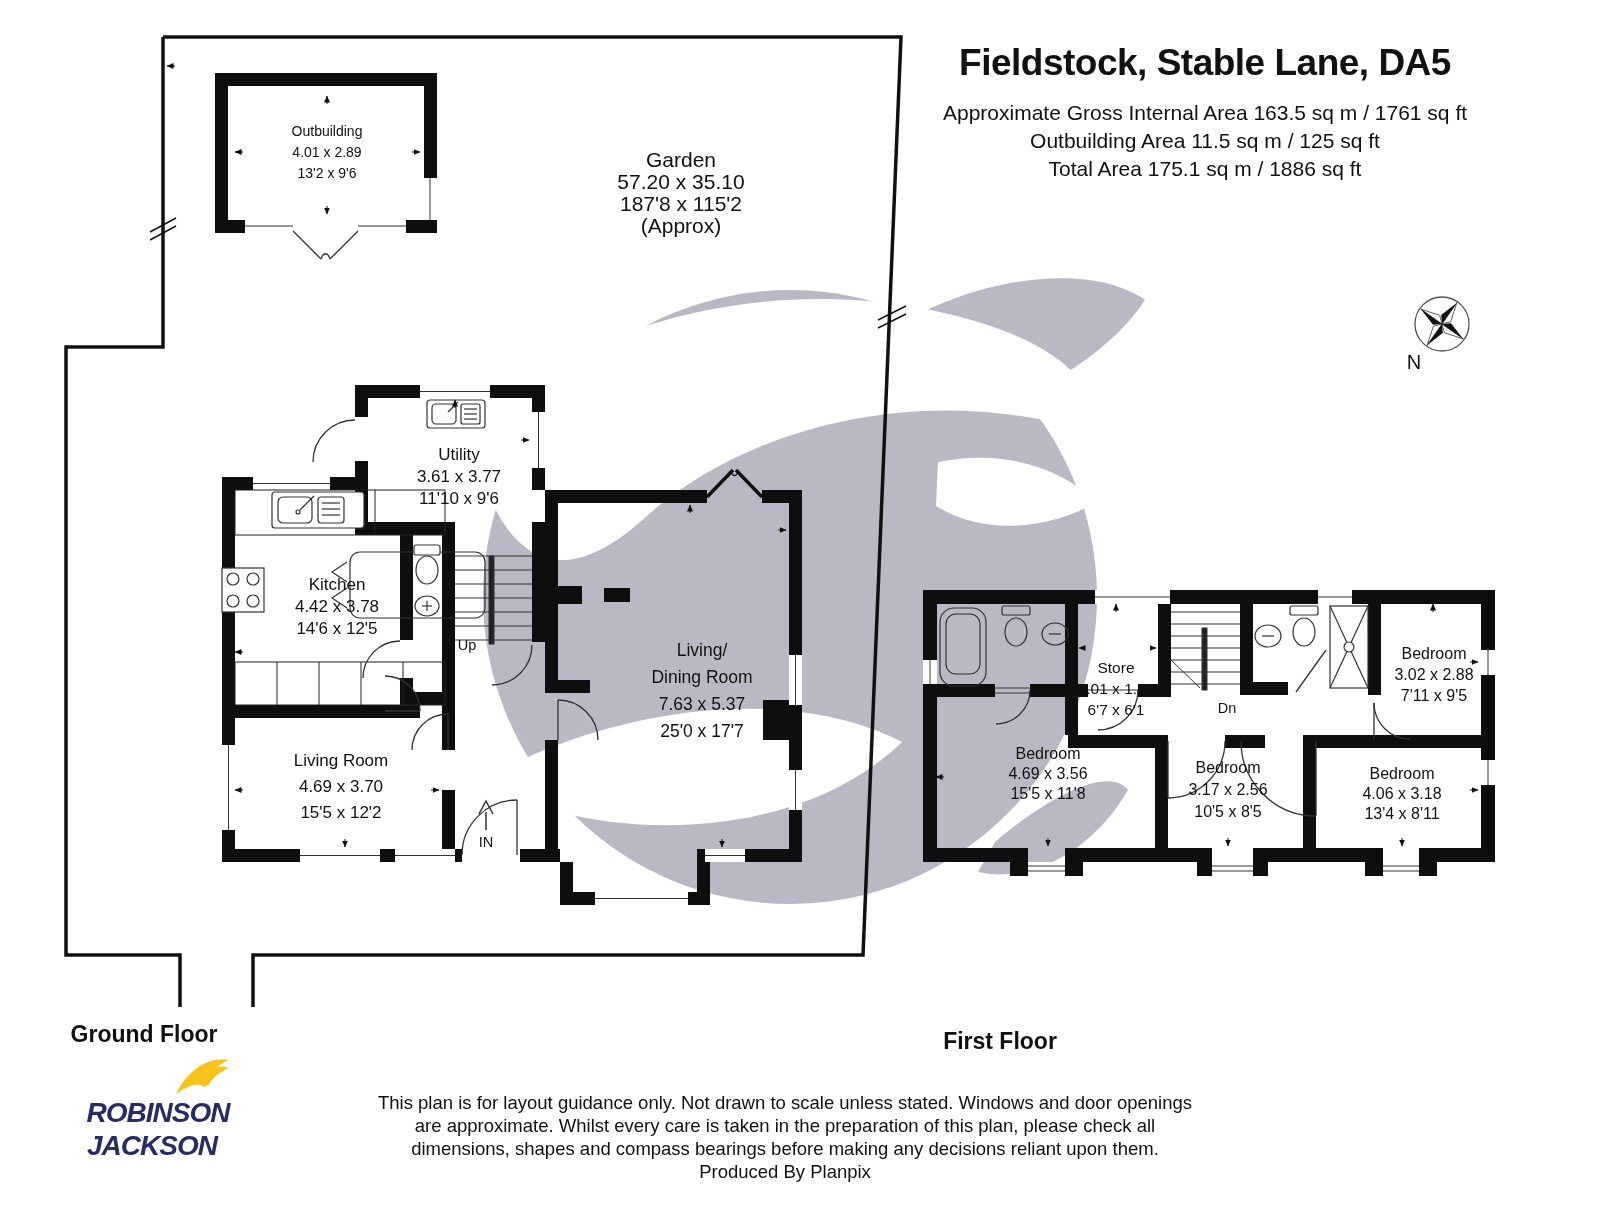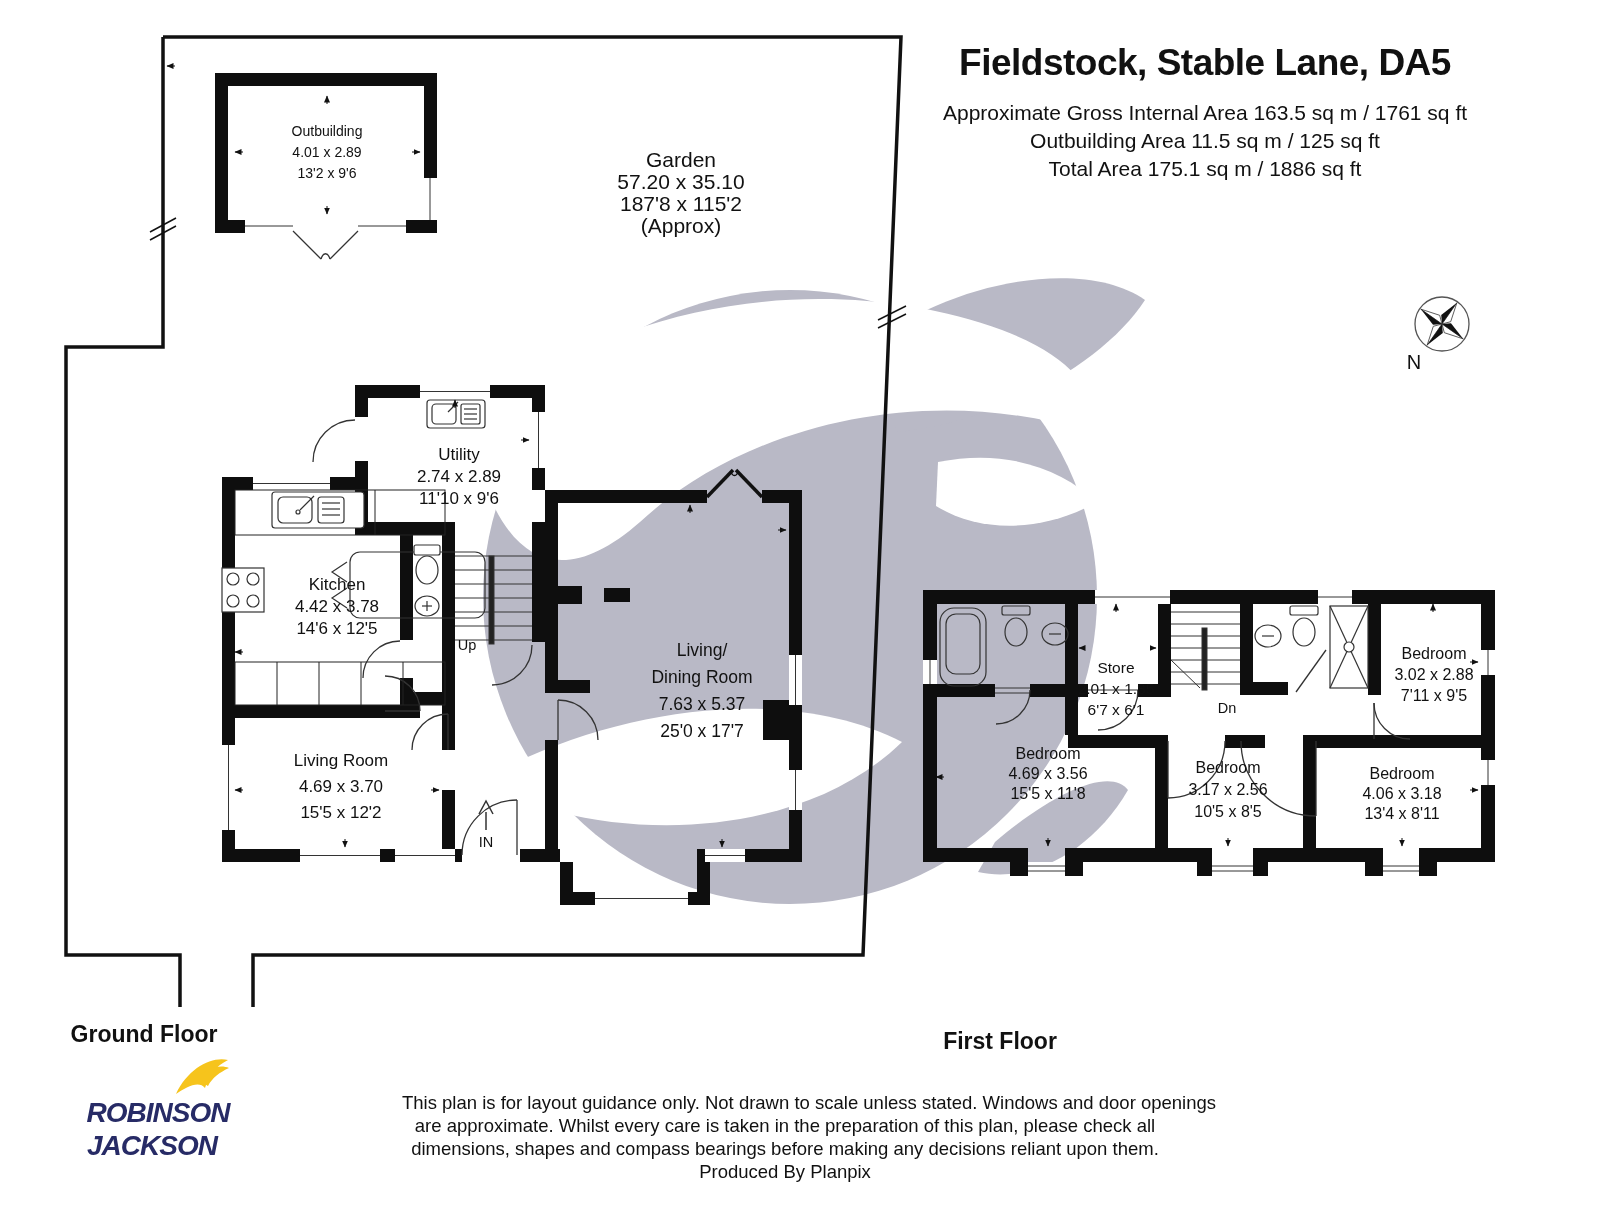--- a/index.html
+++ b/index.html
@@ -405,21 +405,21 @@
   <span>187'8 x 115'2</span>
   <span>(Approx)</span>
 </div>
 <div class="lbl room-label" style="left:327px;top:152px;font-size:14px;line-height:21px;">
   <span>Outbuilding</span>
   <span>4.01 x 2.89</span>
   <span>13'2 x 9'6</span>
 </div>
 <div class="lbl room-label" style="left:459px;top:477px;font-size:17px;line-height:22px;">
   <span>Utility</span>
-  <span>2.74 x 2.89</span>
+  <span>3.61 x 3.77</span>
   <span>11'10 x 9'6</span>
 </div>
 <div class="lbl room-label" style="left:305px;top:607px;font-size:17px;line-height:22px;margin-left:32px;">
   <span>Kitchen</span>
   <span>4.42 x 3.78</span>
   <span>14'6 x 12'5</span>
 </div>
 <div class="lbl room-label" style="left:341px;top:787px;font-size:17px;line-height:26px;">
   <span>Living Room</span>
   <span>4.69 x 3.70</span>
@@ -457,19 +457,19 @@
   <span>13'4 x 8'11</span>
 </div>
 
 <div class="lbl marker" style="left:467px;top:645px;">Up</div>
 <div class="lbl marker" style="left:1227px;top:708px;">Dn</div>
 <div class="lbl marker" style="left:486px;top:842px;">IN</div>
 
 <div class="lbl floor-label" style="left:144px;top:1034px;">Ground Floor</div>
 <div class="lbl floor-label" style="left:1000px;top:1041px;">First Floor</div>
 
-<div class="lbl disc" style="left:785px;top:1103px;margin-left:24px;">This plan is for layout guidance only. Not drawn to scale unless stated. Windows and door openings</div>
+<div class="lbl disc" style="left:785px;top:1103px;">This plan is for layout guidance only. Not drawn to scale unless stated. Windows and door openings</div>
 <div class="lbl disc" style="left:785px;top:1126px;">are approximate. Whilst every care is taken in the preparation of this plan, please check all</div>
 <div class="lbl disc" style="left:785px;top:1149px;">dimensions, shapes and compass bearings before making any decisions reliant upon them.</div>
 <div class="lbl disc" style="left:785px;top:1172px;">Produced By Planpix</div>
 
 <div class="lbl logo-line" style="left:158px;top:1113px;">ROBINSON</div>
 <div class="lbl logo-line" style="left:152px;top:1146px;">JACKSON</div>
 
 </body></html>

